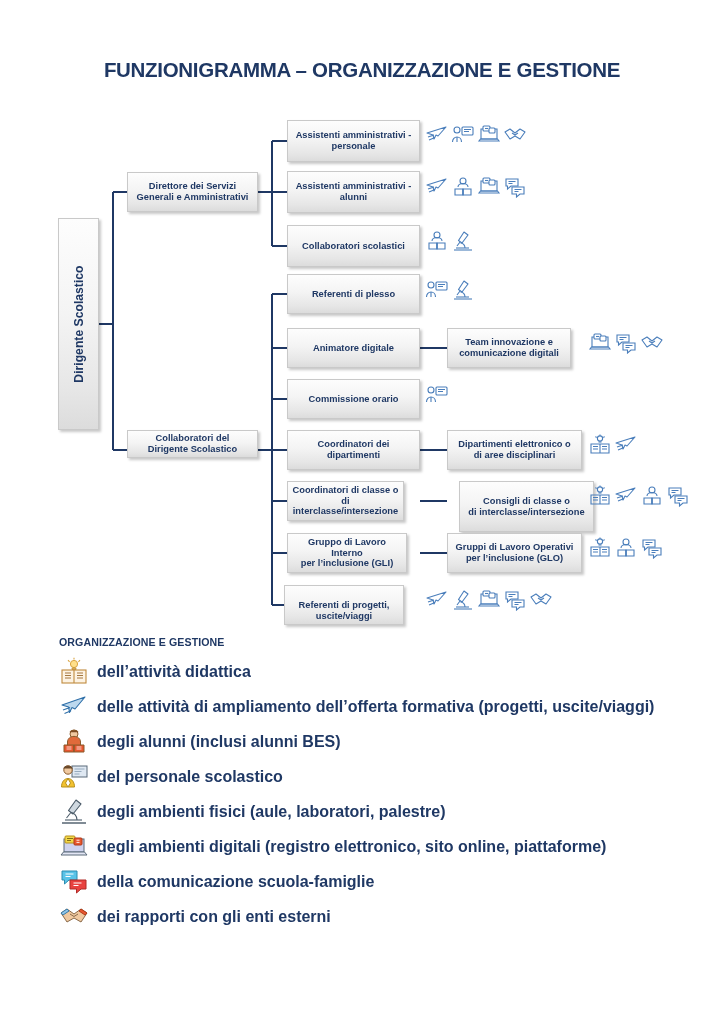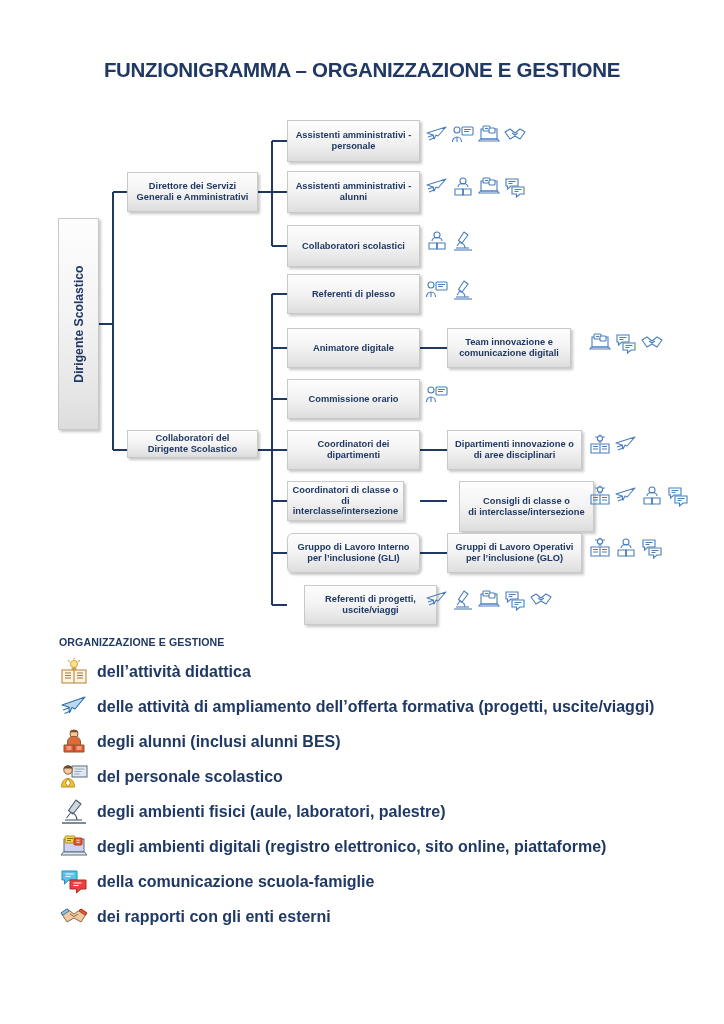--- a/index.html
+++ b/index.html
@@ -165,44 +165,44 @@
     </div>
   </div>
 
   <div class="node" style="left:287px;top:481px;width:117px;height:40px;">
     <div>
       <span>Coordinatori di classe o</span>
       <span>di interclasse/intersezione</span>
     </div>
   </div>
 
-  <div class="node" style="left:287px;top:533px;width:133px;height:40px;border-radius:6px;">
+  <div class="node" style="left:287px;top:533px;width:120px;height:40px;">
     <div>
       <span>Gruppo di Lavoro Interno</span>
       <span>per l’inclusione (GLI)</span>
     </div>
   </div>
 
-  <div class="node" style="left:304px;top:585px;width:133px;height:40px;">
+  <div class="node" style="left:284px;top:585px;width:120px;height:40px;align-items:flex-end;">
     <div>
       <span>Referenti di progetti,</span>
       <span>uscite/viaggi</span>
     </div>
   </div>
 
   <div class="node" style="left:447px;top:328px;width:124px;height:40px;">
     <div>
       <span>Team innovazione e</span>
       <span>comunicazione digitali</span>
     </div>
   </div>
 
   <div class="node" style="left:447px;top:430px;width:135px;height:40px;">
     <div>
-      <span>Dipartimenti innovazione o</span>
+      <span>Dipartimenti elettronico o</span>
       <span>di aree disciplinari</span>
     </div>
   </div>
 
   <div class="node" style="left:447px;top:481px;width:135px;height:51px;margin-left:12px;">
     <div>
       <span>Consigli di classe o</span>
       <span>di interclasse/intersezione</span>
     </div>
   </div>

